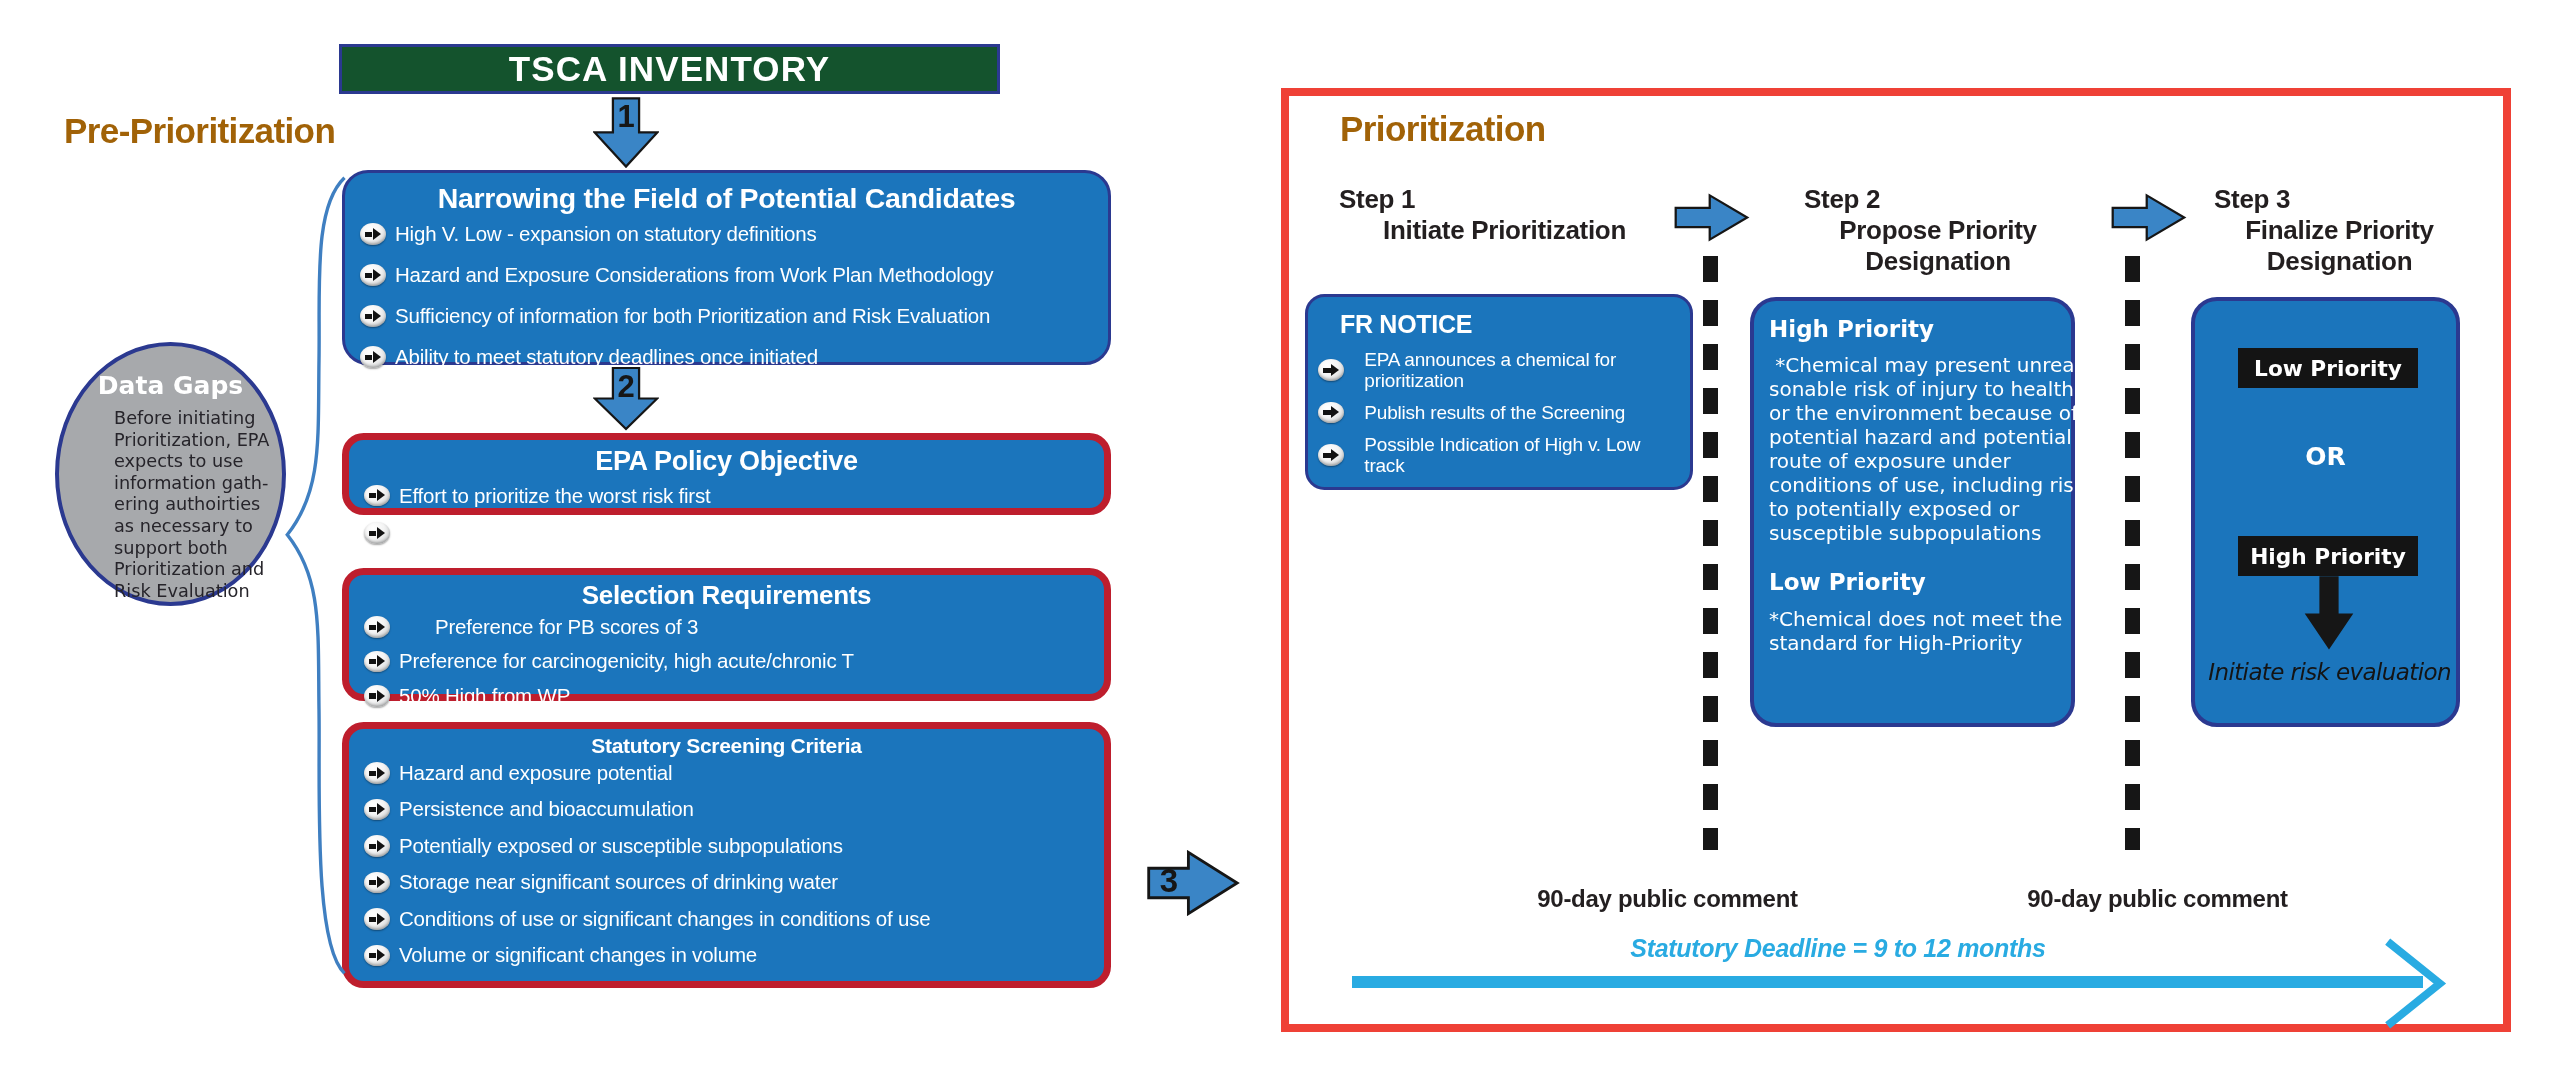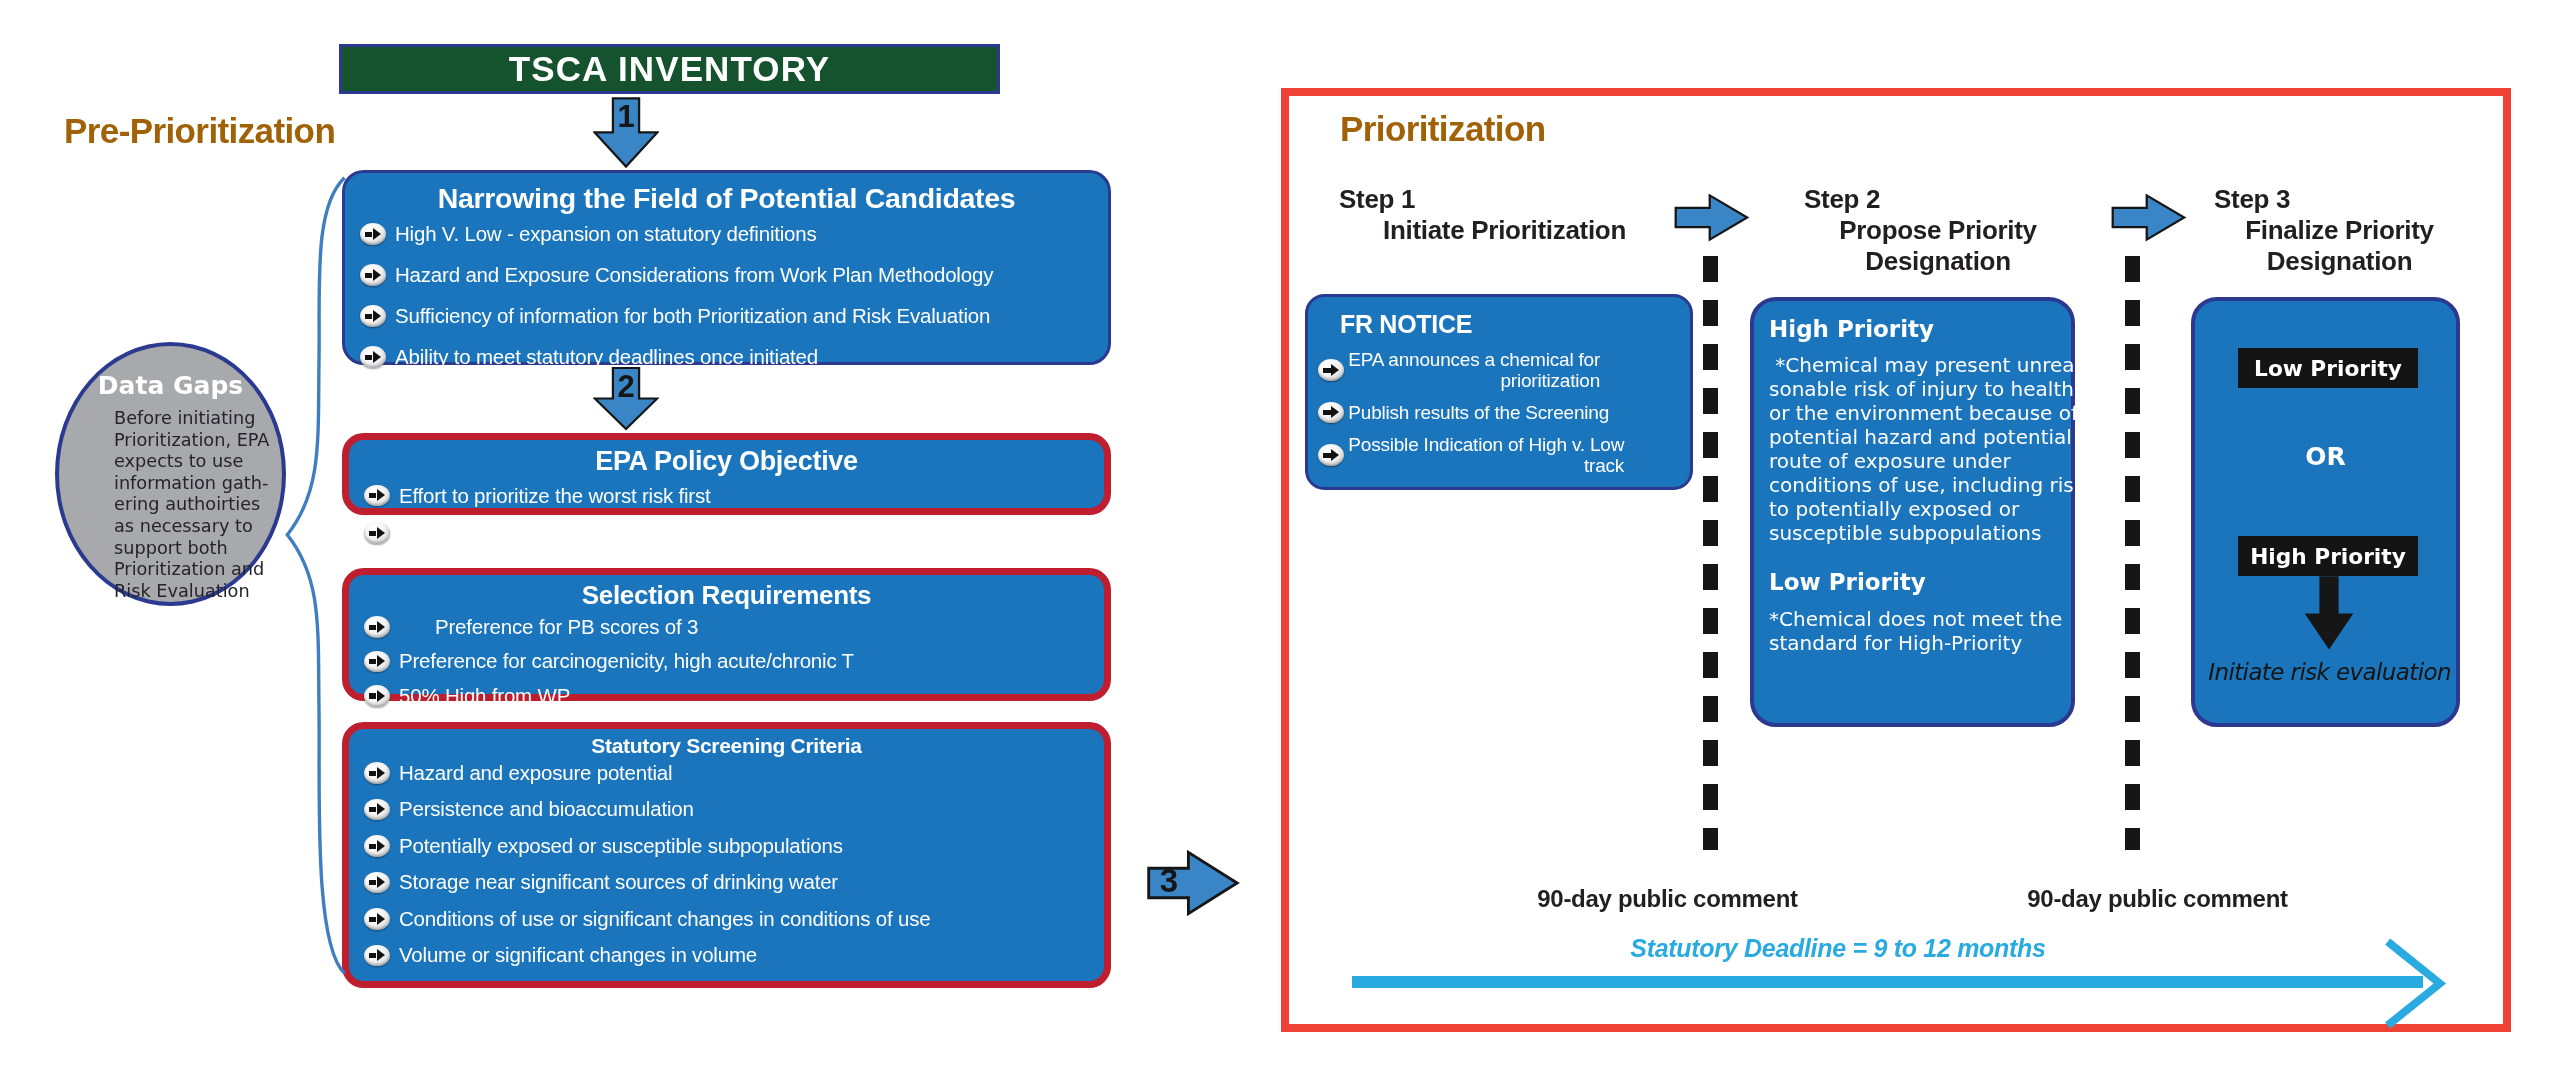--- a/index.html
+++ b/index.html
@@ -50,21 +50,21 @@
 
   
   .panel{left:1281px;top:88px;width:1230px;height:944px;border:8px solid #ef4136;box-sizing:border-box;}
   .step .step-label{font-size:26px;font-weight:bold;letter-spacing:-0.3px;}
   .step .step-title{font-size:26px;font-weight:bold;text-align:center;line-height:1.2;letter-spacing:-0.3px;}
   .dash{width:15px;background:repeating-linear-gradient(to bottom,#161616 0 26px,transparent 26px 44px);}
 
   
   .frbox{left:1305px;top:294px;width:388px;height:196px;border-radius:19.4px;}
   .frbox .ft{color:#fff;font-weight:bold;font-size:25px;margin:12.5px 0 5.7px 32px;letter-spacing:-0.3px;}
-  .frbox .row{margin:10.3px 0 0 10.3px;gap:4px;text-align:right;}
+  .frbox .row{margin:10.3px 0 0 10.3px;gap:20px;}
   .frbox .txt{font-size:19px;line-height:1.12;white-space:pre;}
 
   .p2box{left:1750px;top:297px;width:325px;height:430px;border-radius:26px;border-width:4px;
          font-family:"DejaVu Sans",sans-serif;padding:15px 11.4px 0 15px;}
   .p2box .plabel{color:#fff;font-weight:bold;font-size:23px;}
   .p2box .ptext{color:#fff;font-size:20px;line-height:1.2;margin-top:11.4px;}
   .p2box .plabel2{margin-top:24px;}
 
   .p3box{left:2191px;top:297px;width:269px;height:430px;border-radius:26px;border-width:4px;}
   .blabel{position:absolute;left:43px;width:180px;height:40px;background:#141414;
@@ -92,21 +92,21 @@
     <span>TSCA INVENTORY</span>
   </div>
 
   <div class="numarrow" style="left:593px;top:97px;width:66px;height:72px;">
     <svg width="66" height="72" viewBox="0 0 116 126">
       <path d="M35,2 h46 v60 h32 l-55,60 l-55,-60 h32 z" fill="#3a85c6" stroke="#161616" stroke-width="4"></path>
     </svg>
     <span class="num">1</span>
   </div>
 
-  <div class="abs bluebox bd-navy" style="left:342px;top:170px;width:769px;height:195px;">
+  <div class="abs bluebox bd-navy" style="left:342px;top:170px;width:769px;height:195px;border-radius:26px;">
     <div class="box-title" style="font-size:28.5px;">Narrowing the Field of Potential Candidates</div>
     <div class="rows">
       <div class="row" style="margin-bottom:17px;">
         <span class="ico"></span>
         <span class="txt">High V. Low - expansion on statutory definitions</span>
       </div>
       <div class="row" style="margin-bottom:17px;">
         <span class="ico"></span>
         <span class="txt">Hazard and Exposure Considerations from Work Plan Methodology</span>
       </div>

